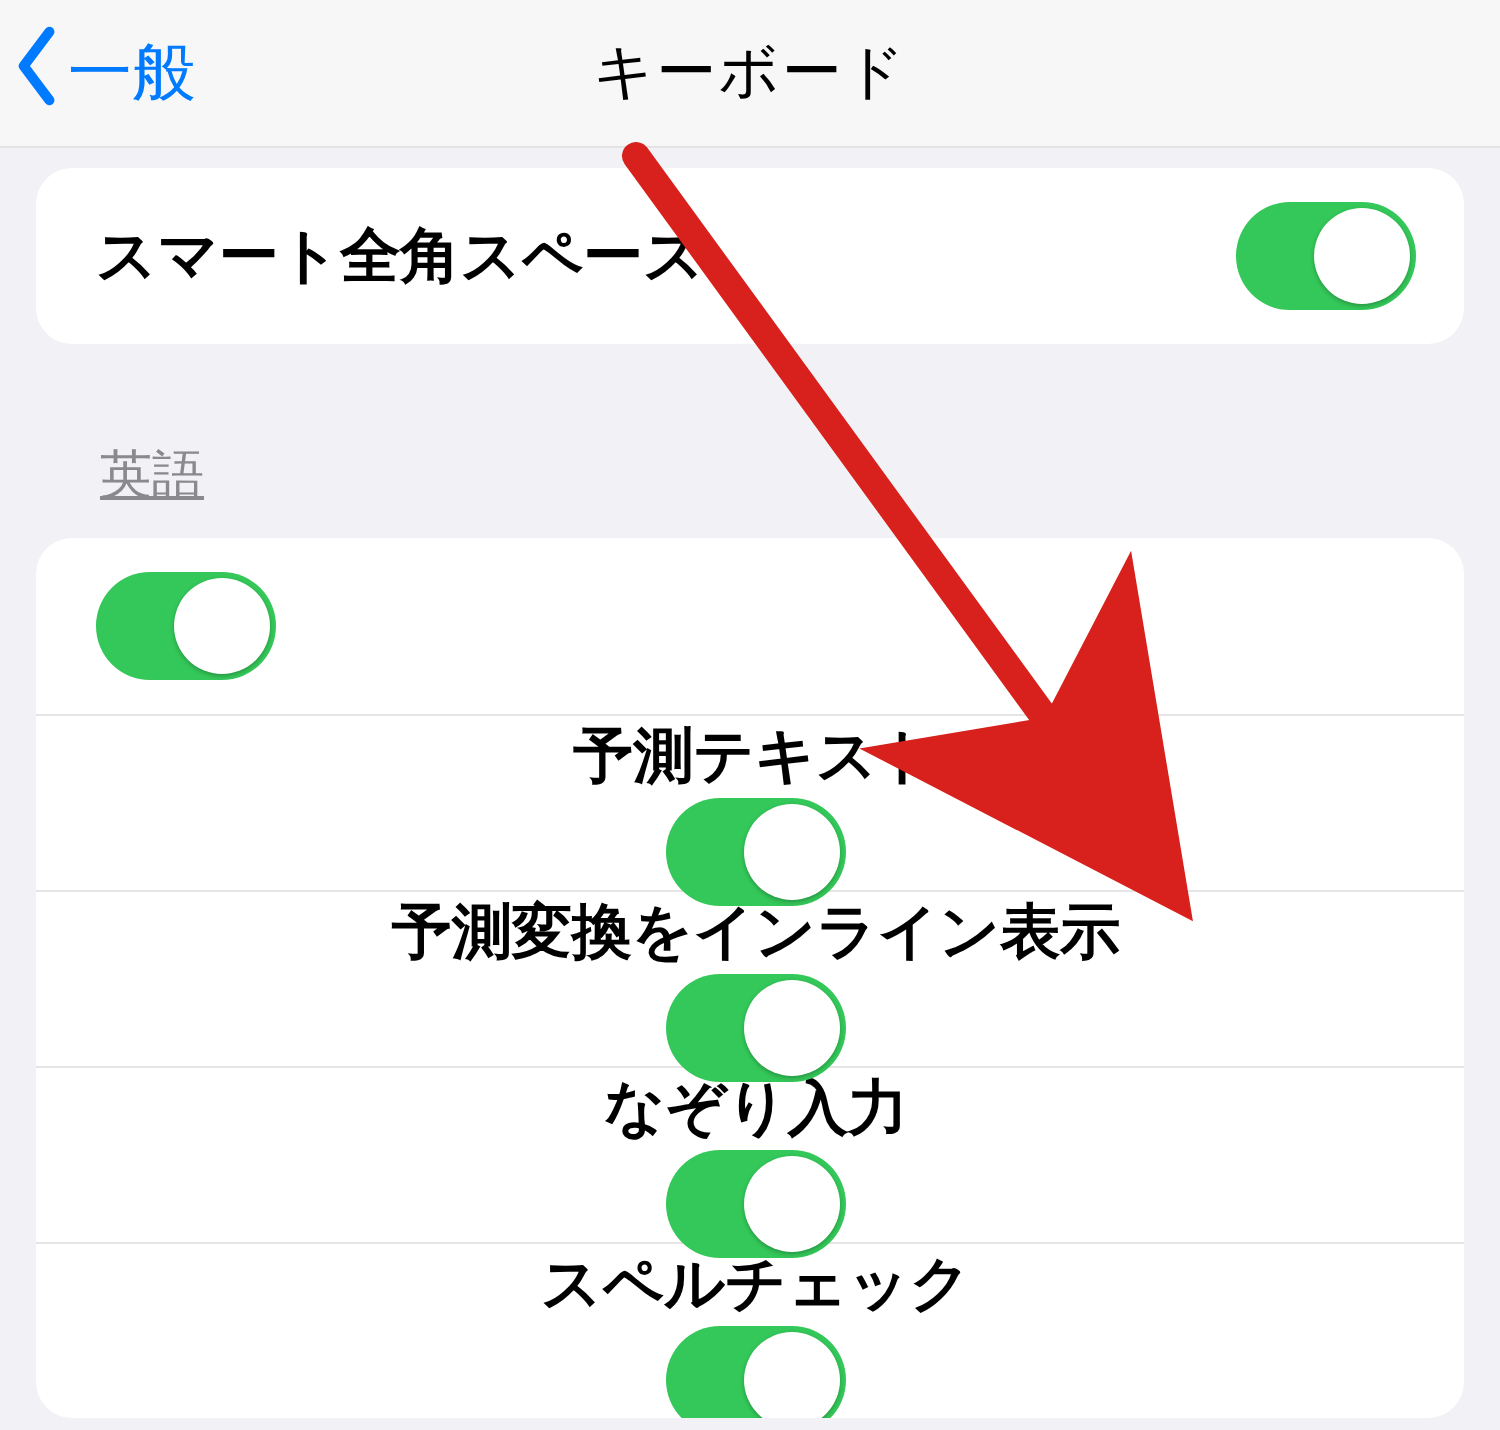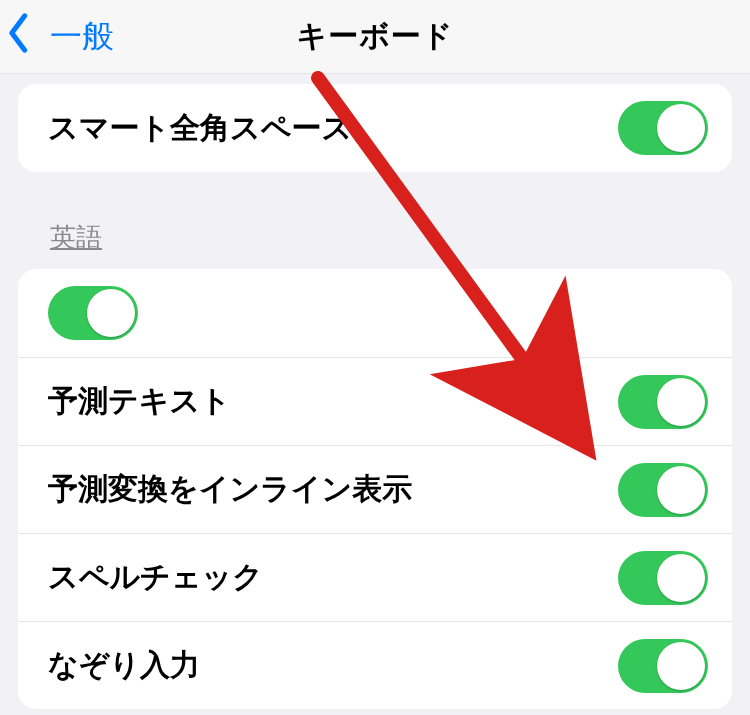--- a/index.html
+++ b/index.html
@@ -10,45 +10,45 @@
       overflow:hidden; position:relative;
     }
     
     .navbar {
       position:relative;
       height:74px;
       background:#f7f7f8;
       border-bottom:1px solid rgba(0,0,0,.08);
       display:flex; align-items:center; justify-content:center;
     }
-    .navbar .title { font-size:30px; font-weight:700; color:#000; letter-spacing:1px; }
+    .navbar .title { font-size:30px; font-weight:400; color:#000; letter-spacing:1px; }
     .back {
       position:absolute; left:6px; top:0; height:74px;
-      display:flex; align-items:center; gap:18px;
+      display:flex; align-items:center; gap:2px;
       color:#007aff; font-size:32px; cursor:pointer;
     }
     .back svg { width:26px; height:40px; }
     
     .group {
       margin:0 18px;
       background:#fff; border-radius:18px;
       overflow:hidden;
     }
     .group.first { margin-top:10px; }
     .section-header {
       margin:48px 0 14px 50px;
       font-size:26px; color:#8a8a8e;text-decoration:underline;
     }
     .row {
       display:flex; align-items:center; justify-content:space-between;
       padding:0 24px 0 30px;
       height:88px;
       font-weight:bold;
     }
-    .row + .row { border-top:1px solid rgba(0,0,0,.10); }
+    .row + .row { border-top:1px solid rgba(0,0,0,.10);flex-direction:column; }
     .row .label { font-size:30px; color:#000; }
     
     .toggle {
       width:90px; height:54px; border-radius:27px;
       background:#34c759; position:relative; flex-shrink:0;
       cursor:pointer;
     }
     .toggle .knob {
       position:absolute; top:3px; right:3px;
       width:48px; height:48px; border-radius:24px;
@@ -100,28 +100,28 @@
   </div>
 
   <div class="row">
     <span class="label">予測変換をインライン表示</span>
     <div class="toggle">
       <div class="knob"></div>
     </div>
   </div>
 
   <div class="row">
-    <span class="label">スペルチェック</span>
+    <span class="label">なぞり入力</span>
     <div class="toggle">
       <div class="knob"></div>
     </div>
   </div>
 
   <div class="row">
-    <span class="label">なぞり入力</span>
+    <span class="label">スペルチェック</span>
     <div class="toggle">
       <div class="knob"></div>
     </div>
   </div>
 
 </div>
 
 <svg class="arrow-overlay" width="750" height="715">
   <defs>
     <marker id="ah" markerWidth="14" markerHeight="14" refX="10" refY="6" orient="auto">

